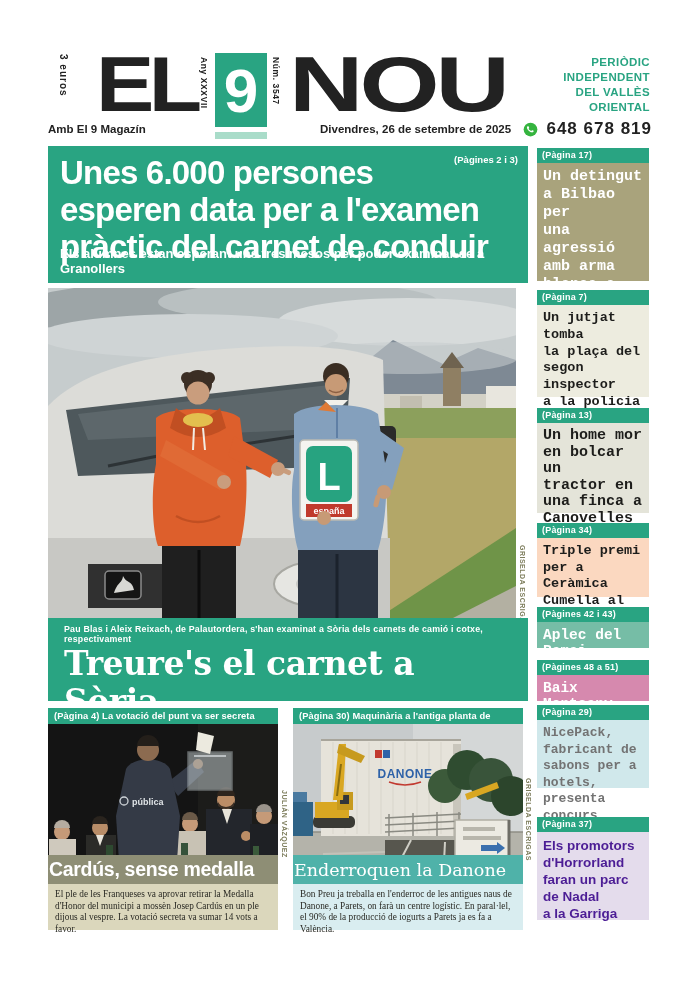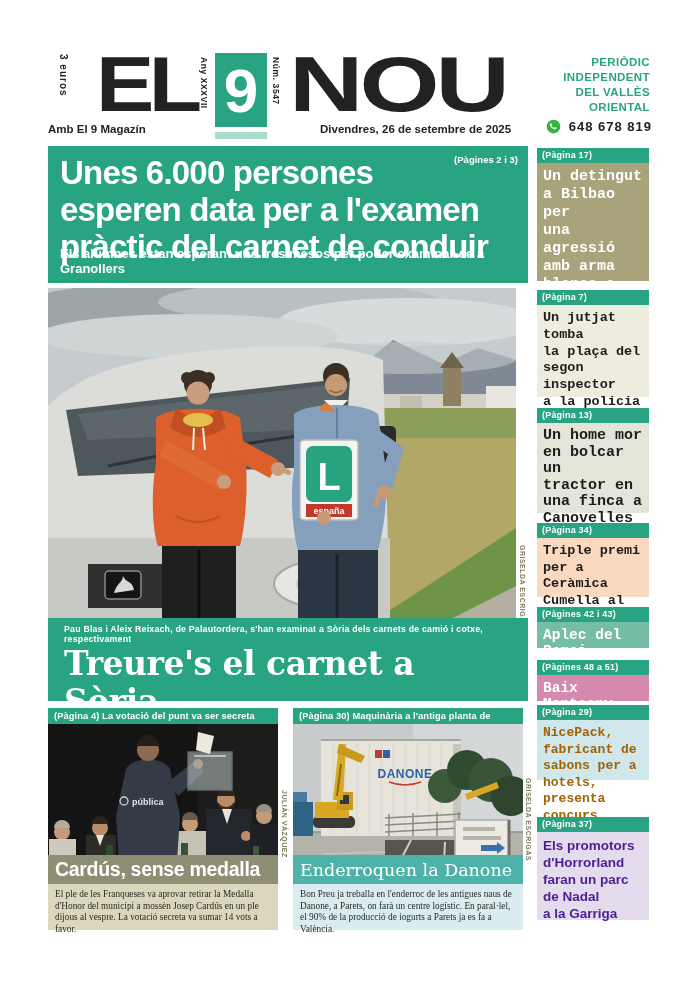--- a/index.html
+++ b/index.html
@@ -29,21 +29,21 @@
     position:absolute; left:289px; top:44px; font-size:78px; line-height:80px; font-weight:bold;
     color:#222; letter-spacing:-3px; transform:scaleX(1.32); transform-origin:left top;
   }
   .tagline {
     position:absolute; right:50px; top:55px; text-align:right; color:#29a482;
     font-size:11.5px; font-weight:bold; line-height:15px; letter-spacing:0.4px;
   }
   .supplement { position:absolute; left:48px; top:123px; font-size:11.5px; font-weight:bold; color:#222; }
   .date { position:absolute; left:320px; top:123px; font-size:11.5px; font-weight:bold; color:#222; }
   .phone { position:absolute; right:48px; top:119px; display:flex; align-items:center; gap:8px;
-           font-size:13px; font-weight:bold; letter-spacing:1px; color:#222; }
+           font-size:17px; font-weight:bold; letter-spacing:1px; color:#222; }
 
   
   .lead { position:absolute; left:48px; top:146px; width:480px; height:137px; background:#29a482;
           color:#fff; padding:8px 12px; }
   .lead-ref { position:absolute; top:8px; right:10px; font-size:9.5px; font-weight:bold; }
   .lead-headline { font-size:33px; line-height:37px; font-weight:bold; letter-spacing:-0.8px; }
   .lead-sub { position:absolute; left:12px; bottom:7px; font-size:13px; font-weight:bold; }
 
   
   .main-photo { position:absolute; left:48px; top:288px; width:468px; height:330px; overflow:hidden; }
@@ -62,40 +62,40 @@
   .banner-sub { font-family:"DejaVu Serif", serif; font-weight:bold; font-size:13.5px; margin-top:2px; }
 
   
   .box { position:absolute; top:708px; width:230px; }
   .box-left { left:48px; }
   .box-right { left:293px; }
   .box-tab { height:16px; background:#29a482; color:#fff; font-size:9.3px; font-weight:bold;
              line-height:16px; padding-left:6px; letter-spacing:0.1px; }
   .box-photo { position:relative; width:230px; height:160px; overflow:hidden; }
   .bar { position:absolute; left:0; bottom:0; width:100%; height:29px; color:#fff;
-         display:flex; align-items:center; padding-left:7px; }
+         display:flex; align-items:center; padding-left:1px; }
   .bar-left { background:#8e8e75; font-weight:bold; font-size:19.5px; letter-spacing:-0.3px; }
   .bar-right { background:#4fb2a9; font-family:"DejaVu Serif", serif; font-weight:normal; font-size:17.5px; }
   .box-body { width:230px; height:46px; padding:5px 7px; font-family:Liberation Serif, serif;
               font-size:9.3px; line-height:11.6px; color:#2a2a24; }
   .body-left { background:#dbd7bc; }
   .body-right { background:#d9edf0; }
 
   
   .si { position:absolute; left:537px; width:112px; }
   .si-tab { height:15px; background:#29a482; color:#fff; font-size:9px; font-weight:bold;
             line-height:15px; padding-left:5px; letter-spacing:0.2px; }
   .si-box { padding:5px 6px; font-family:Liberation Mono, monospace; font-weight:bold; }
   .si1 { top:148px; } .si1 .si-box { height:118px; background:#a9a37c; color:#fff; font-size:15px; line-height:18px; }
   .si2 { top:290px; } .si2 .si-box { height:92px;  background:#edecdf; color:#1d1d1b; font-size:13.5px; line-height:16.8px; }
   .si3 { top:408px; } .si3 .si-box { height:90px;  background:#e4e4d9; color:#1d1d1b; font-size:15px; line-height:16.5px; }
   .si4 { top:523px; } .si4 .si-box { height:59px;  background:#fbd8c0; color:#1d1d1b; font-size:13.5px; line-height:16.5px; }
   .si5 { top:607px; } .si5 .si-box { height:26px;  background:#76bda6; color:#fff; font-size:14.5px; line-height:16px; }
   .si6 { top:652px;margin-top:8px; } .si6 .si-box { height:26px;  background:#d689ae; color:#fff; font-size:14.5px; line-height:16px; }
-  .si7 { top:705px; } .si7 .si-box { height:60px;  background:#d0e8eb; color:#a16207; font-size:13px; line-height:16.5px; }
+  .si7 { top:705px; } .si7 .si-box { height:68px;  background:#d0e8eb; color:#737373; font-size:13px; line-height:16.5px; }
   .si8 { top:817px; } .si8 .si-box { height:88px;  background:#e4dcec; color:#4c1d95;
         font-family:"Liberation Sans", sans-serif; font-size:13.5px; line-height:17px; }
 </style>
 </head>
 <body>
 
 <div class="page">
 
   <div class="vtext price">3 euros</div>
   <div class="brand-el">EL</div>

